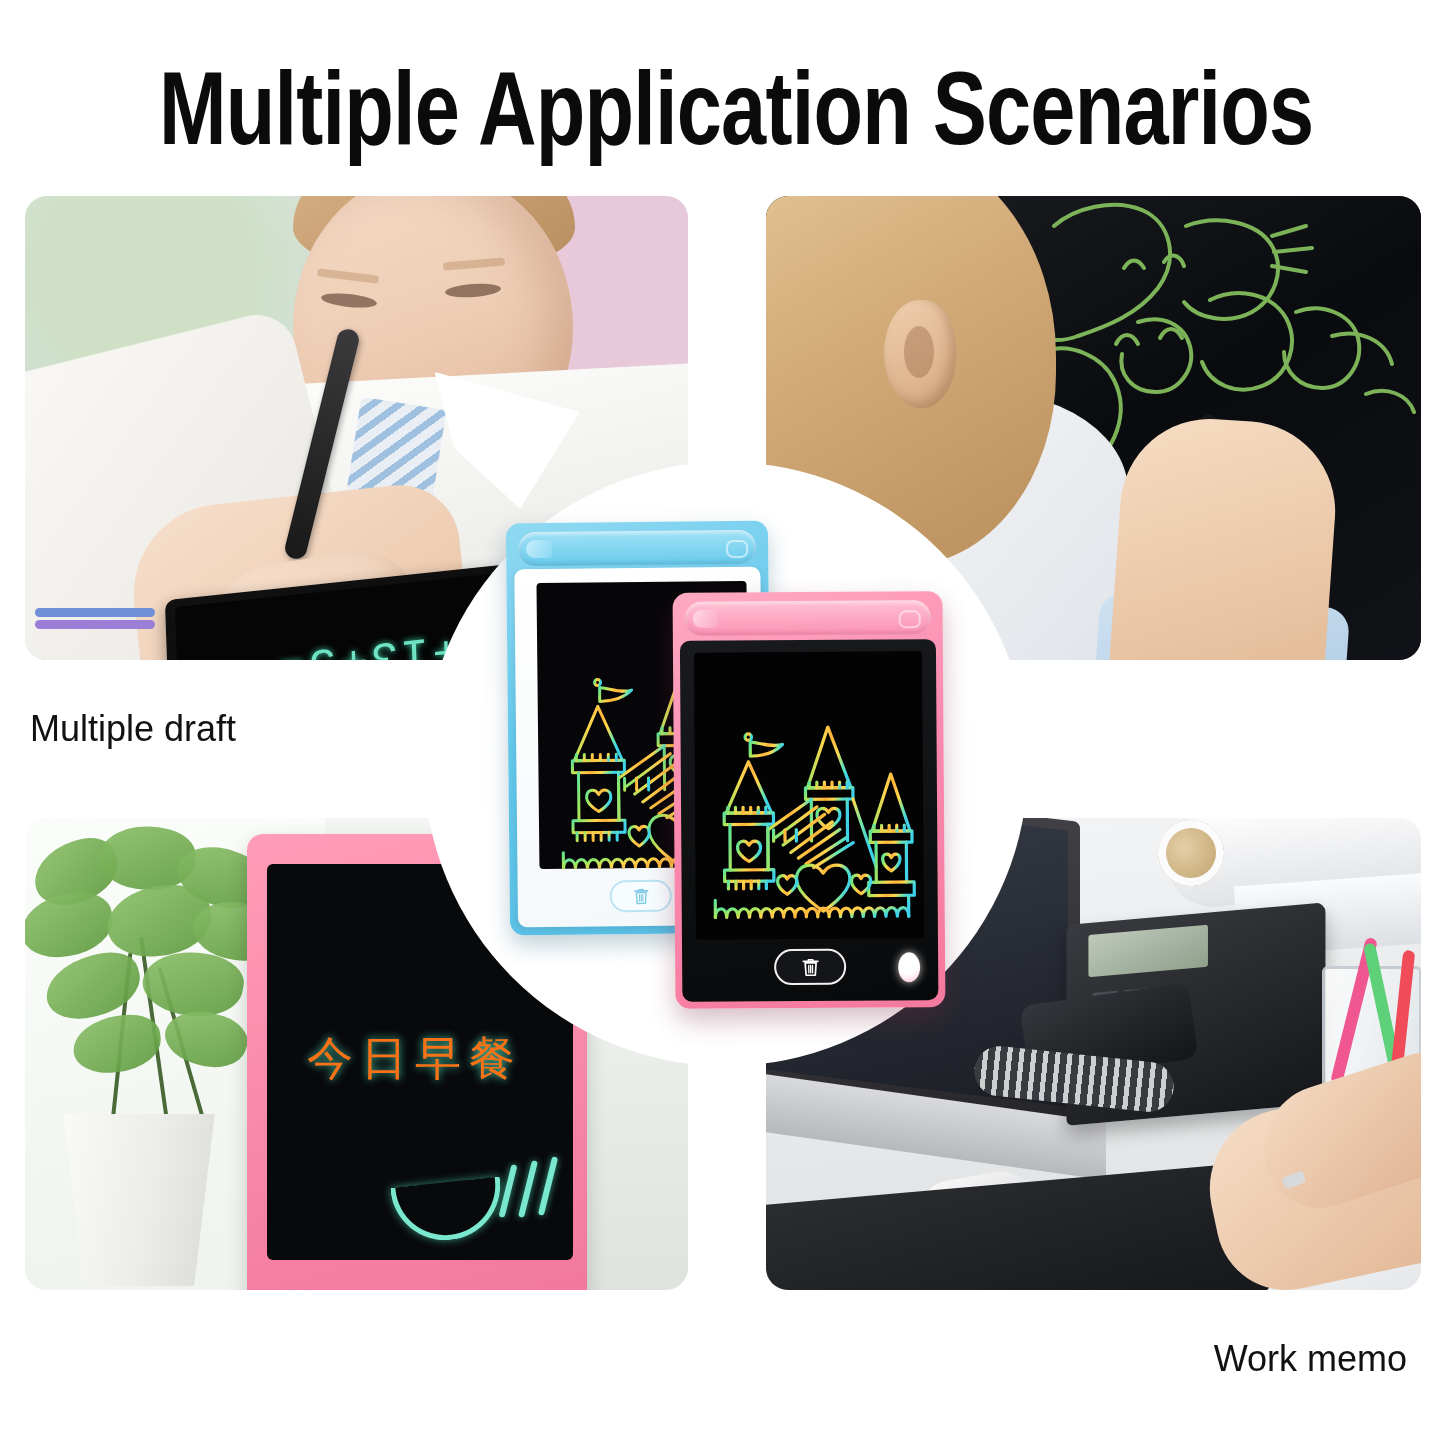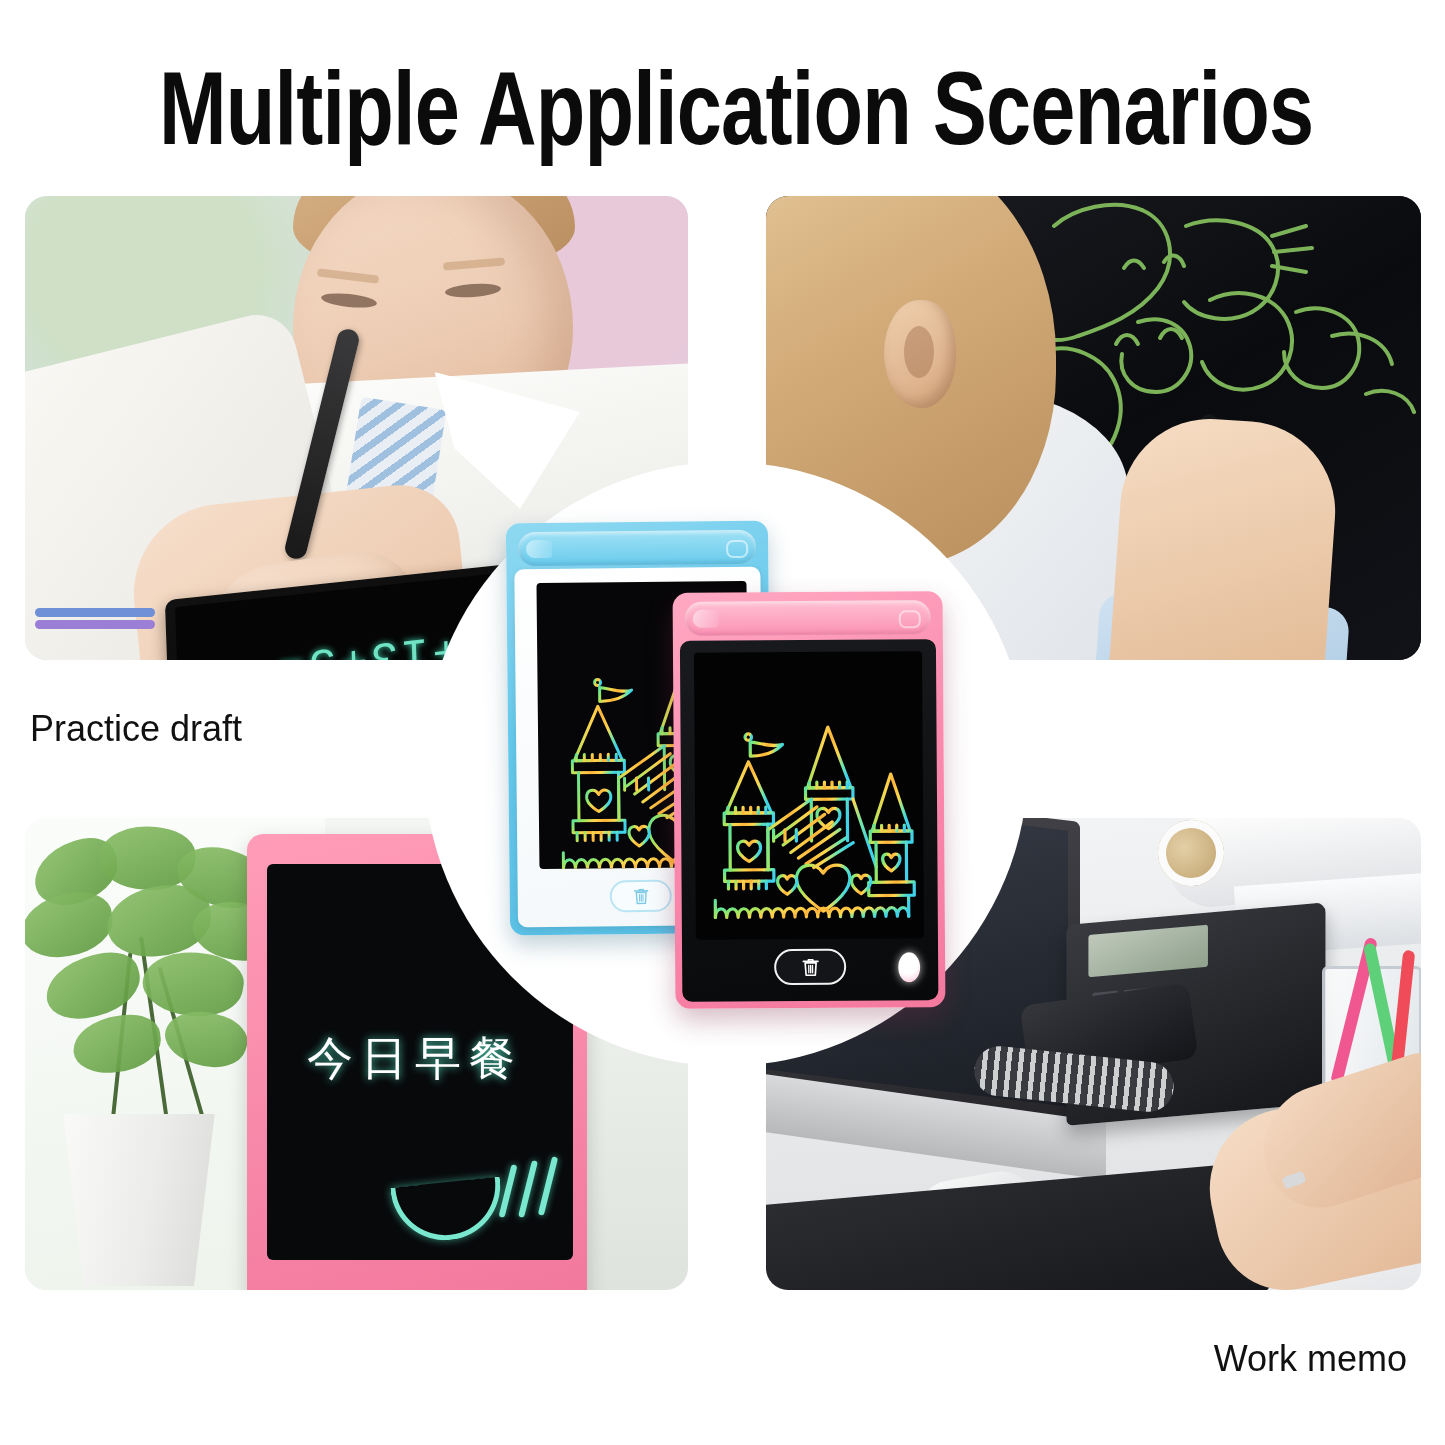--- a/index.html
+++ b/index.html
@@ -228,21 +228,21 @@
     background:linear-gradient(165deg,#ff9cb8,#f2789d);
     border-radius:16px;
     box-shadow:0 8px 20px rgba(0,0,0,.18);
   }
   .p3-tabscreen{
     position:absolute; left:20px; top:30px; right:14px; bottom:44px;
     background:#08090b; border-radius:6px; overflow:hidden;
   }
   .p3-cn{
     position:absolute; left:40px;
-    color:#ffffff; text-shadow:0 0 8px #4fdcbb;
+    color:#f97316; text-shadow:0 0 8px #4fdcbb;
     font-family:"DejaVu Sans", sans-serif;
     white-space:nowrap;
   }
   .p3-smile{
     position:absolute; left:126px; top:318px; width:110px; height:58px;
     border:5px solid #79e8cf; border-top:none;
     border-radius:0 0 90px 90px;
     box-shadow:0 0 8px rgba(79,220,187,.6);
     transform:rotate(-6deg);
   }
@@ -497,21 +497,21 @@
         </div>
 
       </div>
 
       <div class="p1-pencils">
         <span style="top:0;background:#6f8fd6;"></span>
         <span style="top:12px;background:#9b7fd6;"></span>
       </div>
     </div>
   </div>
-  <div class="caption cap-tl">Practice draft</div>
+  <div class="caption cap-tl">Multiple draft</div>
 
   <div class="panel panel-tr">
     <div class="photo">
       <div class="p2-bg"></div>
       <div class="p2-board"></div>
 
       <svg class="p2-draw" viewBox="0 0 655 464" preserveAspectRatio="none">
         <g fill="none" stroke="#86c25f" stroke-width="4" stroke-linecap="round" stroke-linejoin="round" opacity="0.92">
           <path d="M250 40 C228 62 222 96 238 118 C252 140 286 150 312 140"></path>
           <path d="M312 140 C342 130 372 118 392 92 C414 62 404 26 376 14"></path>

